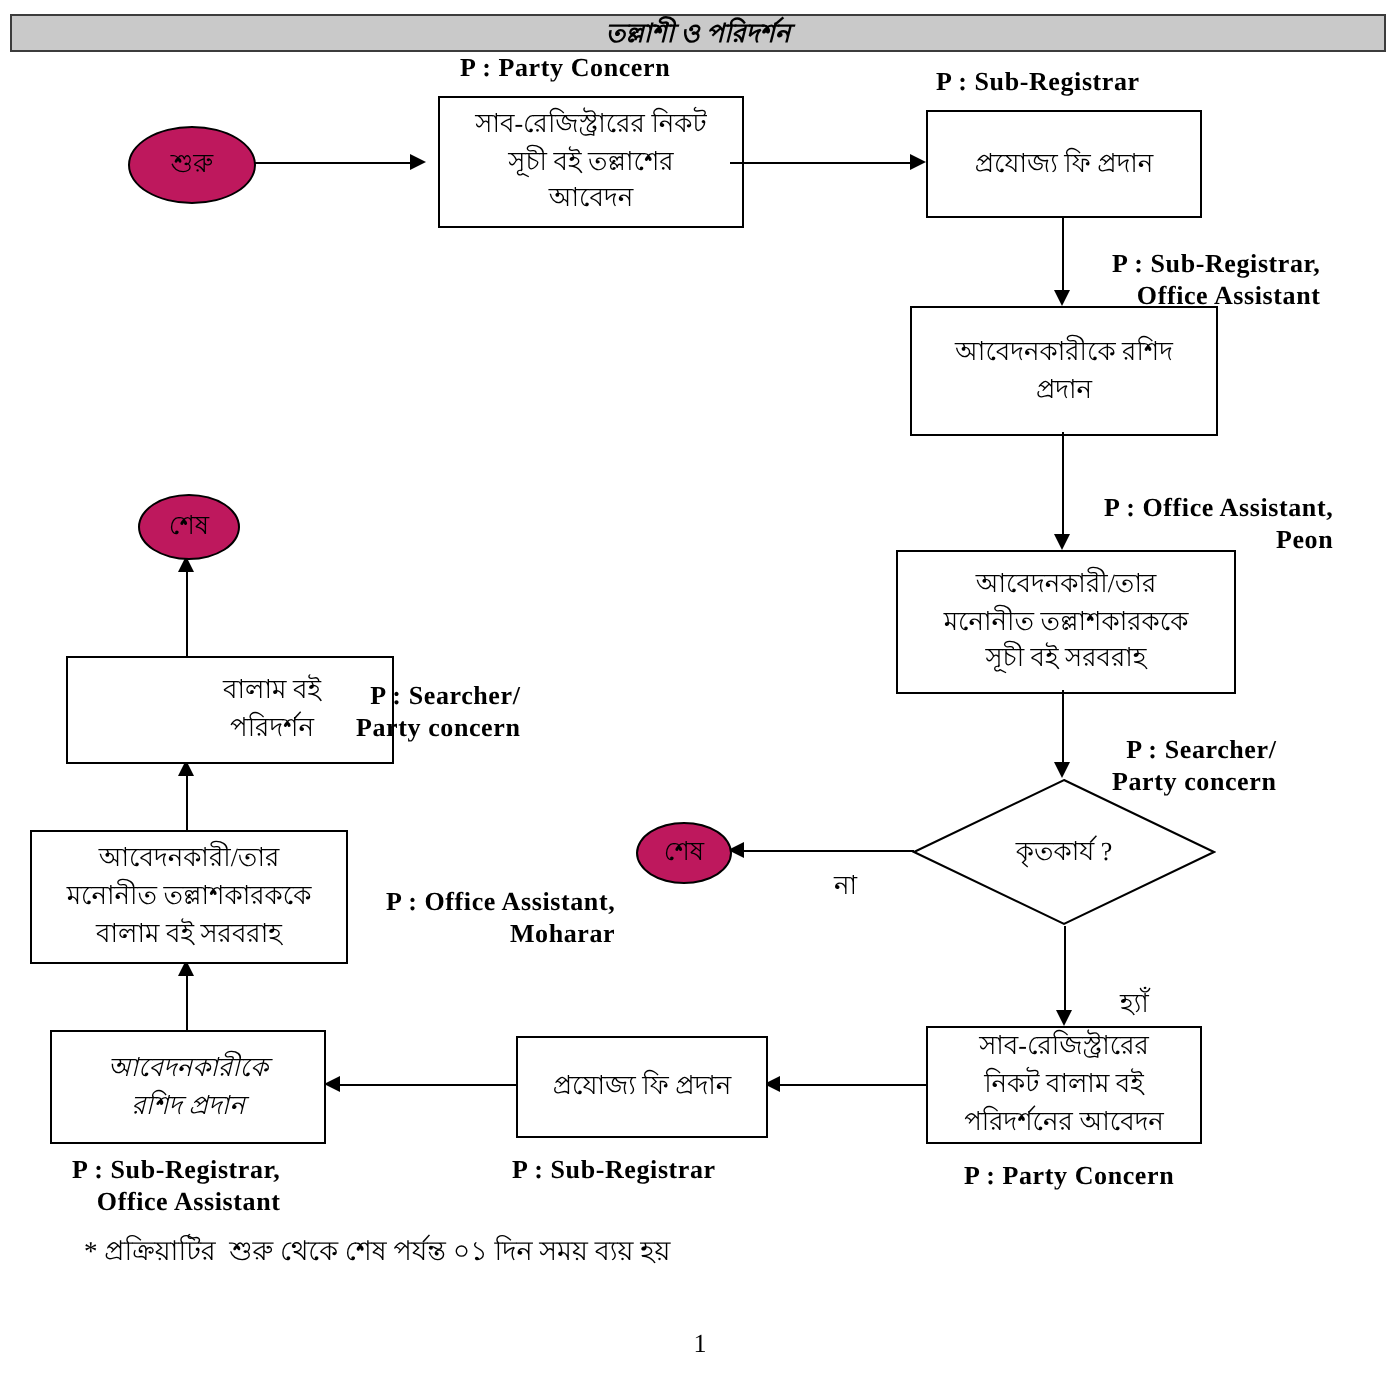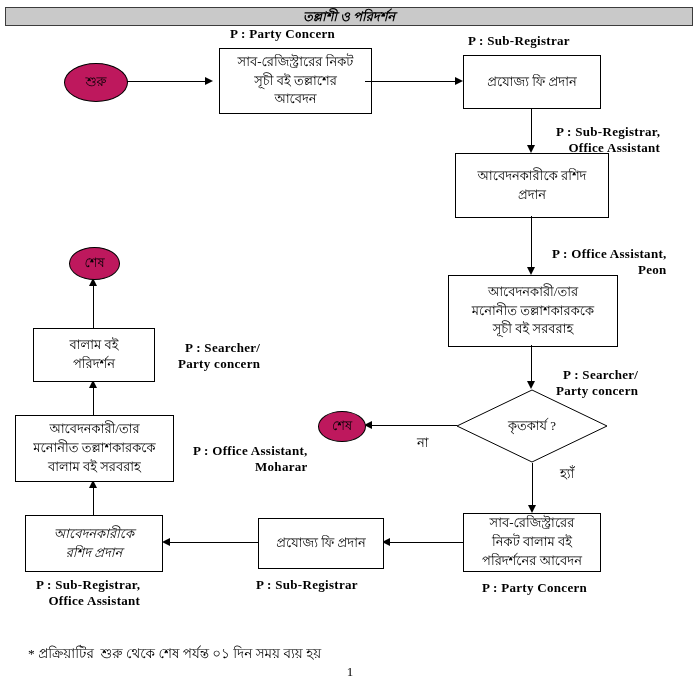--- a/index.html
+++ b/index.html
@@ -79,21 +79,21 @@
   </svg>
   <div class="dtext" style="left:456px;top:389px;width:152px;height:74px;">কৃতকার্য ?</div>
 
   <div class="hline" style="left:372px;top:425px;width:85px;"></div>
   <div class="ah l" style="left:364px;top:421px;"></div>
   <div class="elabel" style="left:417px;top:433px;">না</div>
   <div class="oval" style="left:318px;top:411px;width:46px;height:29px;">শেষ</div>
 
   <div class="vline" style="left:532px;top:463px;height:42px;"></div>
   <div class="ah d" style="left:528px;top:505px;"></div>
-  <div class="elabel" style="left:560px;top:464px;">হ্যাঁ</div>
+  <div class="elabel" style="left:560px;top:492px;">হ্যাঁ</div>
 
   <div class="box" style="left:463px;top:513px;width:136px;height:57px;">সাব-রেজিস্ট্রারের
 নিকট বালাম বই
 পরিদর্শনের আবেদন</div>
   <div class="role" style="left:482px;top:580px;">P : Party Concern</div>
 
   <div class="hline" style="left:390px;top:542px;width:73px;"></div>
   <div class="ah l" style="left:382px;top:538px;"></div>
 
   <div class="box" style="left:258px;top:518px;width:124px;height:49px;">প্রযোজ্য ফি প্রদান</div>
@@ -112,26 +112,26 @@
 
   <div class="box" style="left:15px;top:415px;width:157px;height:65px;">আবেদনকারী/তার
 মনোনীত তল্লাশকারককে
 বালাম বই সরবরাহ</div>
   <div class="role" style="left:193px;top:443px;">P : Office Assistant,
 Moharar</div>
 
   <div class="vline" style="left:93px;top:388px;height:27px;"></div>
   <div class="ah u" style="left:89px;top:380px;"></div>
 
-  <div class="box" style="left:33px;top:328px;width:120px;height:52px;">বালাম বই
+  <div class="box" style="left:33px;top:328px;width:120px;height:52px;padding-left:42px;">বালাম বই
 পরিদর্শন</div>
   <div class="role" style="left:178px;top:340px;">P : Searcher/
 Party concern</div>
 
   <div class="vline" style="left:93px;top:286px;height:42px;"></div>
   <div class="ah u" style="left:89px;top:278px;"></div>
 
   <div class="oval" style="left:69px;top:247px;width:49px;height:31px;">শেষ</div>
 
-  <div class="footnote" style="left:28px;top:615px;margin-top:28px;">* প্রক্রিয়াটির  শুরু থেকে শেষ পর্যন্ত ০১ দিন সময় ব্যয় হয়</div>
+  <div class="footnote" style="left:42px;top:615px;">* প্রক্রিয়াটির  শুরু থেকে শেষ পর্যন্ত ০১ দিন সময় ব্যয় হয়</div>
   <div class="pagenum">1</div>
 
 </div>
 
 </body></html>

